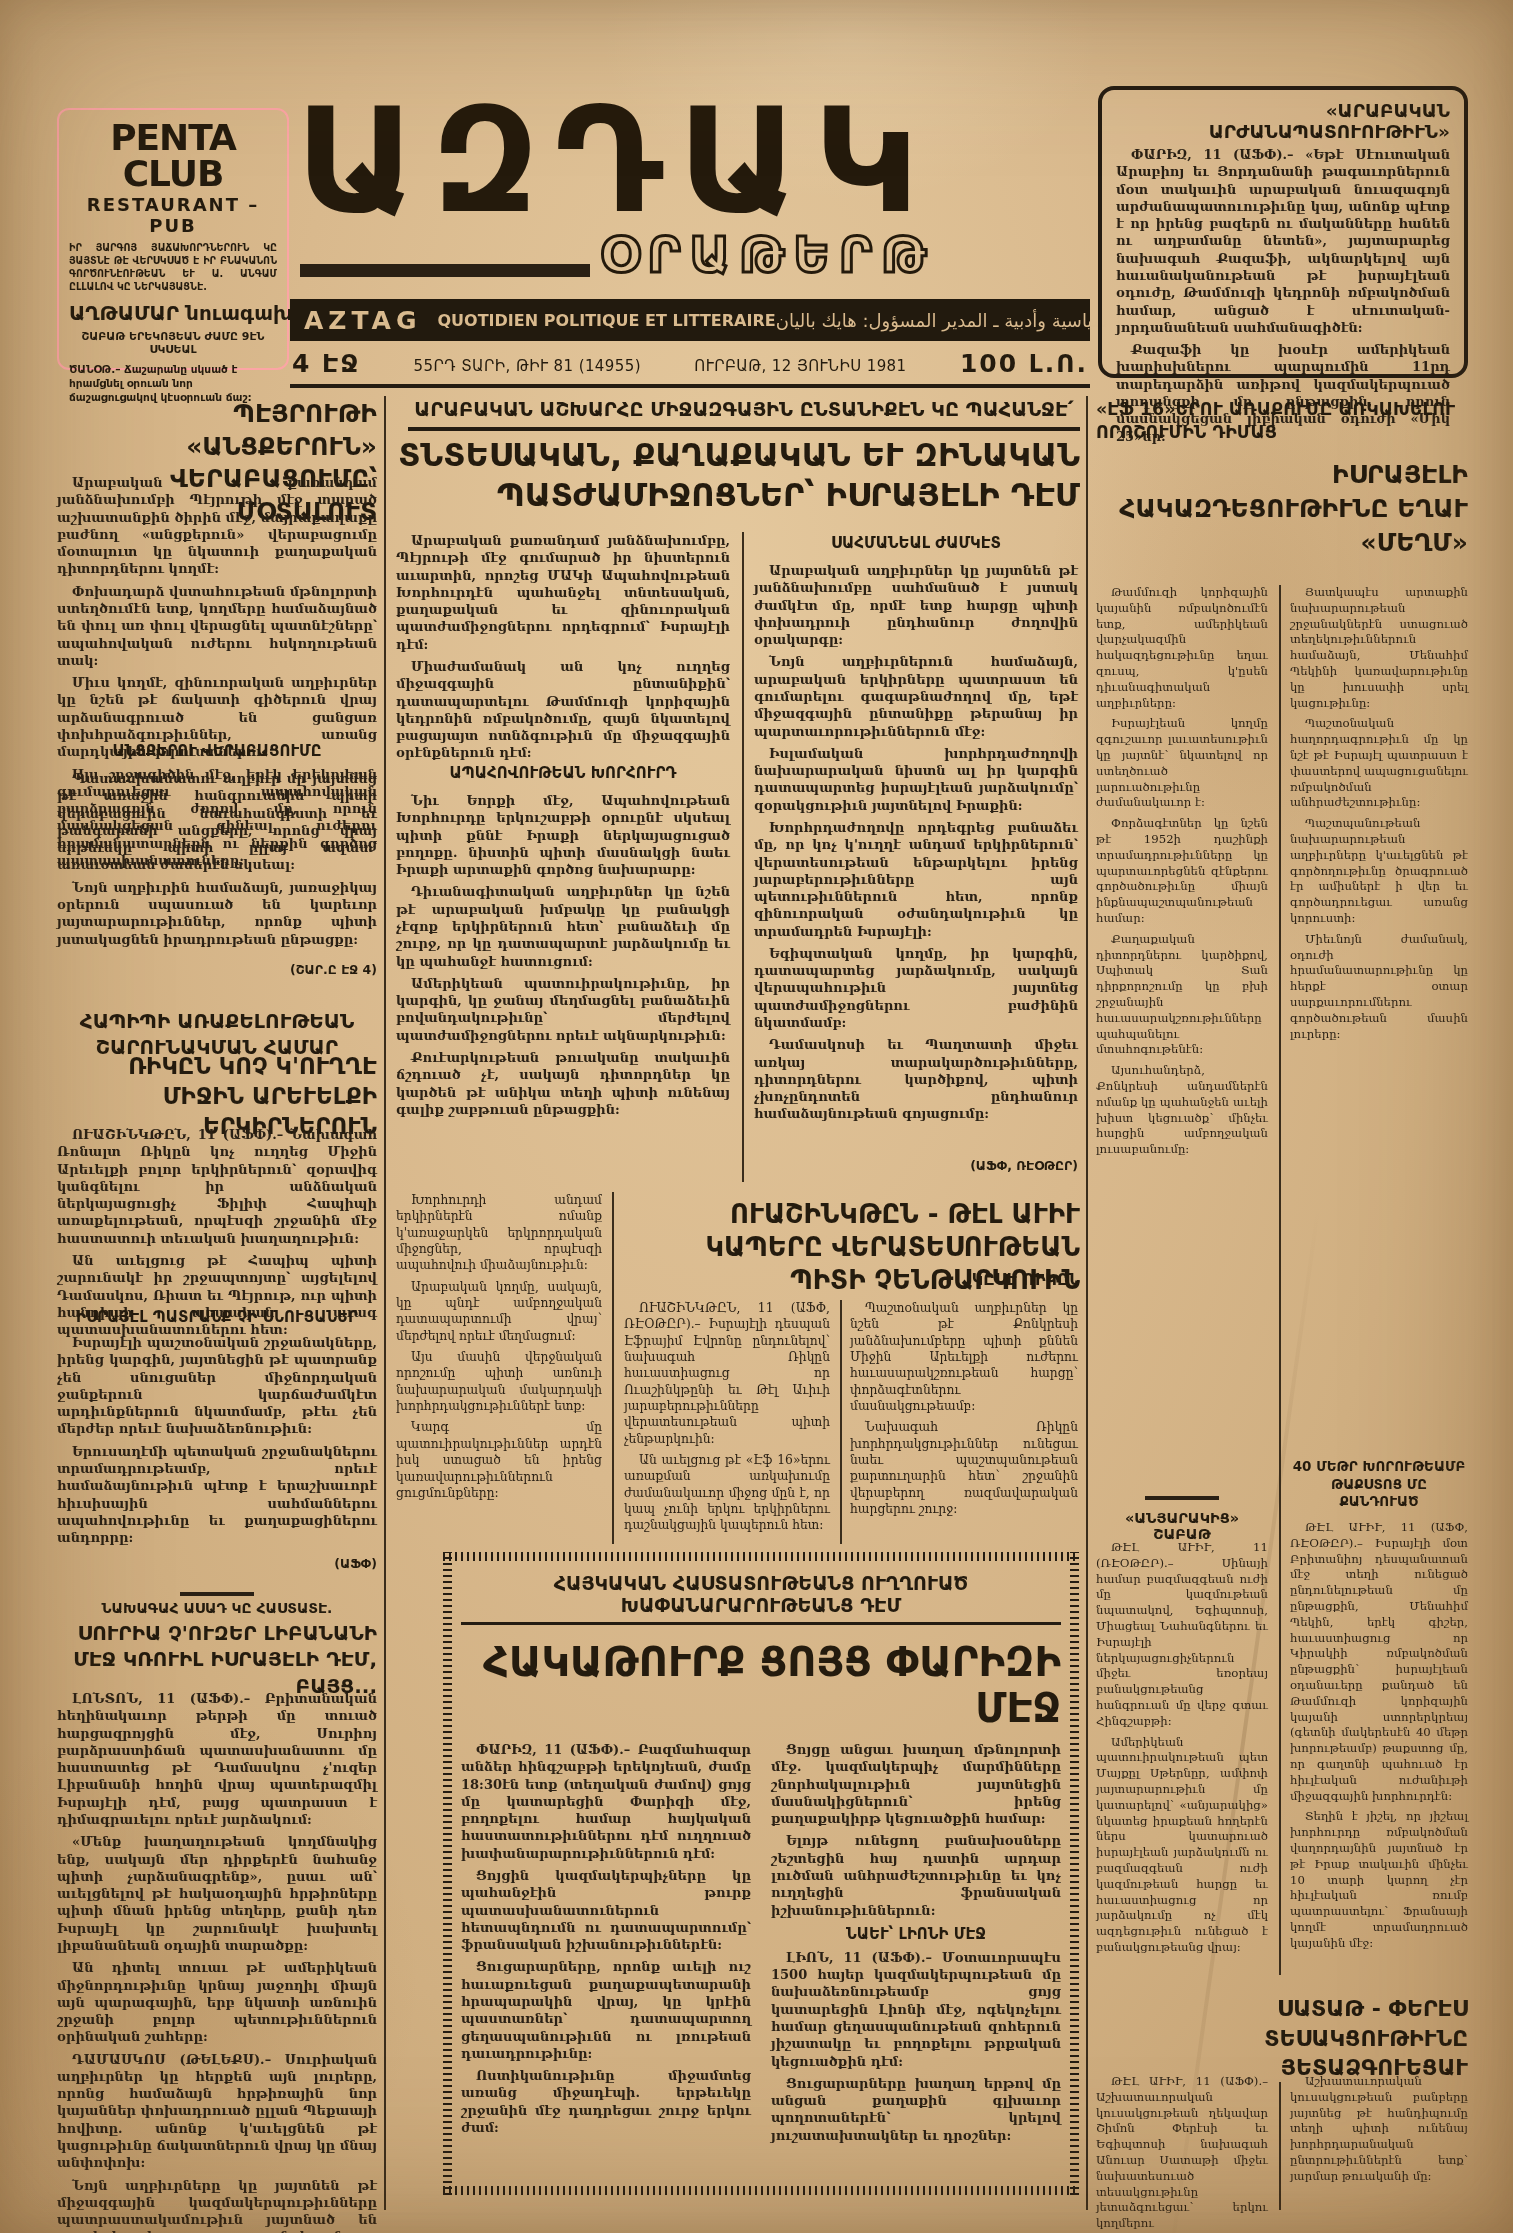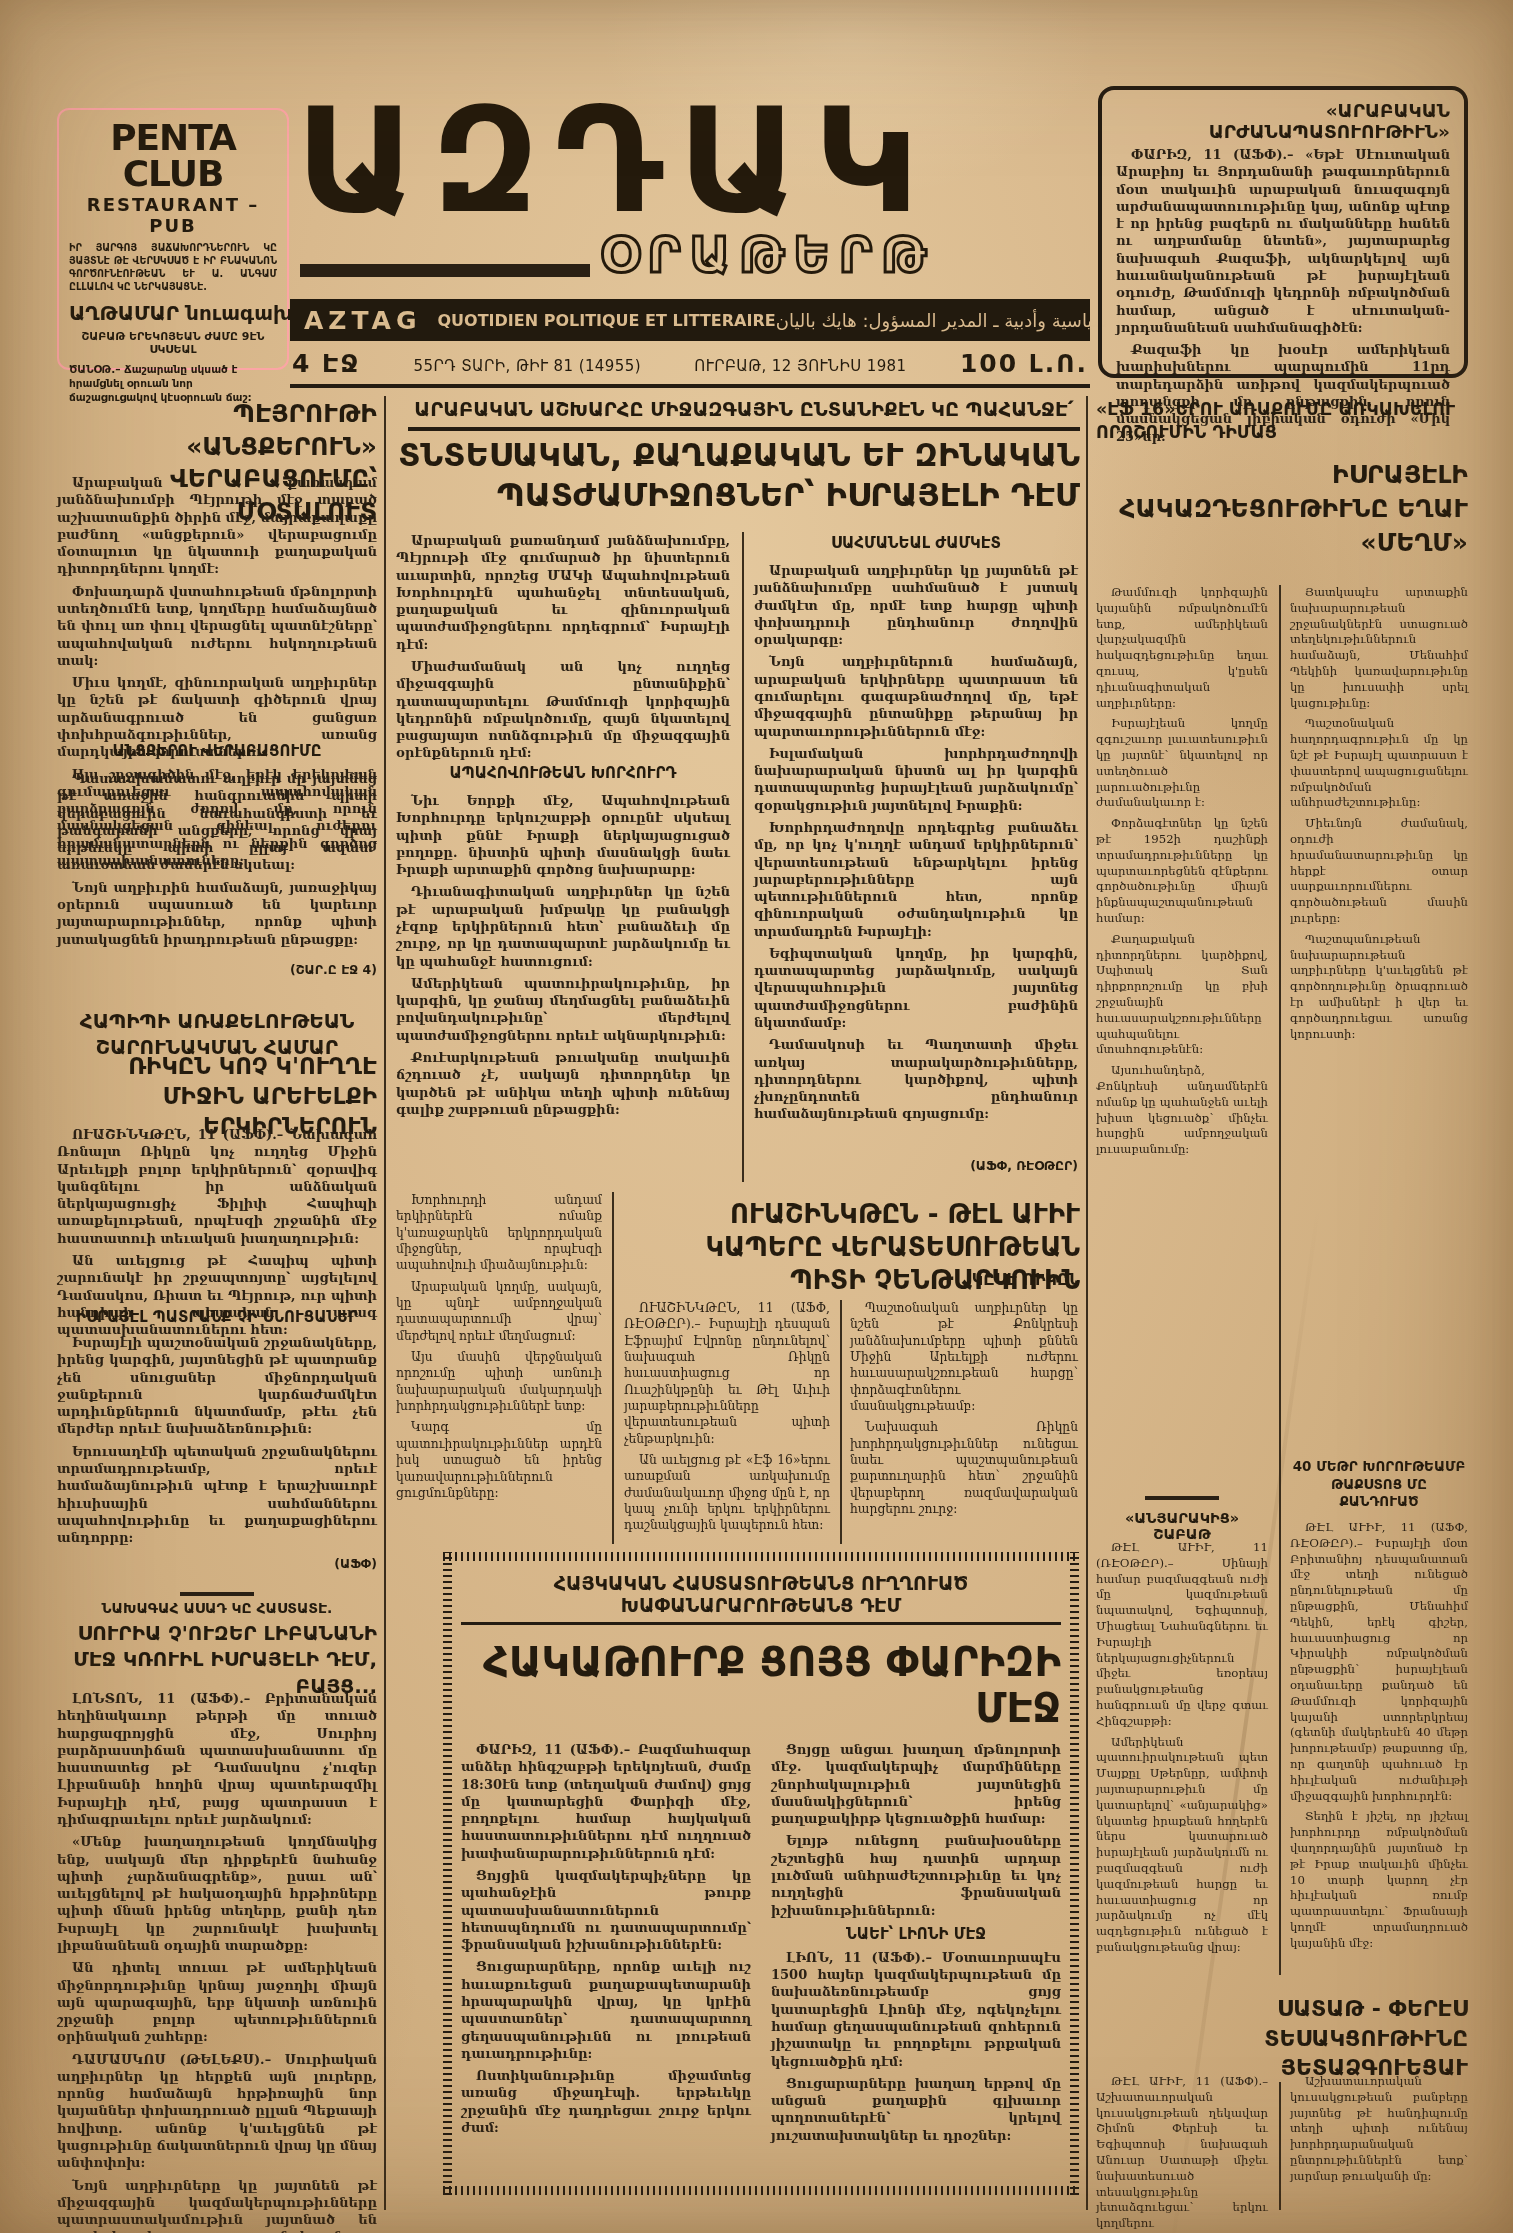--- a/index.html
+++ b/index.html
@@ -225,22 +225,22 @@
   </div>
 <div class="abs rule-short" style="position:absolute;left:1145px;top:1496px;"></div>
 <div class="abs subhead" style="left:1096px;top:1510px;width:172px;font-size:14.5px;">«ԱՆՅԱՐԱԿԻՑ» ՇԱԲԱԹ</div>
 <div class="abs body-xs" style="left:1096px;top:1540px;width:172px;">
     <p class="para">ԹԷԼ ԱՒԻՒ, 11 (ՌԷՕԹԸՐ).– Սինայի համար բազմազգեան ուժի մը կազմութեան նպատակով, Եգիպտոսի, Միացեալ Նահանգներու եւ Իսրայէլի ներկայացուցիչներուն միջեւ եռօրեայ բանակցութեանց հանգրուան մը վերջ գտաւ Հինգշաբթի:</p>
     <p class="para">Ամերիկեան պատուիրակութեան պետ Մայքըլ Սթերնըր, ամփոփ յայտարարութիւն մը կատարելով՝ «անյարակից» նկատեց իրաքեան հողերէն ներս կատարուած իսրայէլեան յարձակումն ու բազմազգեան ուժի կազմութեան հարցը եւ հաւաստիացուց որ յարձակումը ոչ մէկ ազդեցութիւն ունեցած է բանակցութեանց վրայ:</p>
   </div>
 <div class="abs body-xs" style="left:1290px;top:585px;width:178px;">
     <p class="para">Յատկապէս արտաքին նախարարութեան շրջանակներէն ստացուած տեղեկութիւններուն համաձայն, Մենահիմ Պեկինի կառավարութիւնը կը խուսափի սրել կացութիւնը:</p>
     <p class="para">Պաշտօնական հաղորդագրութիւն մը կը նշէ թէ Իսրայէլ պատրաստ է փաստերով ապացուցանելու ռմբակոծման անհրաժեշտութիւնը:</p>
+    <p class="para">Պաշտպանութեան նախարարութեան աղբիւրները կ'աւելցնեն թէ գործողութիւնը ծրագրուած էր ամիսներէ ի վեր եւ գործադրուեցաւ առանց կորուստի:</p>
     <p class="para">Միեւնոյն ժամանակ, օդուժի հրամանատարութիւնը կը հերքէ օտար սարքաւորումներու գործածութեան մասին լուրերը:</p>
-    <p class="para">Պաշտպանութեան նախարարութեան աղբիւրները կ'աւելցնեն թէ գործողութիւնը ծրագրուած էր ամիսներէ ի վեր եւ գործադրուեցաւ առանց կորուստի:</p>
   </div>
 <div class="abs subhead" style="left:1290px;top:1458px;width:178px;font-size:13.5px;line-height:1.3;">40 ՄԵԹՐ ԽՈՐՈՒԹԵԱՄԲ ԹԱՔՍՏՈՑ ՄԸ ՔԱՆԴՈՒԱԾ</div>
 <div class="abs body-xs" style="left:1290px;top:1520px;width:178px;">
     <p class="para">ԹԷԼ ԱՒԻՒ, 11 (ԱՖՓ, ՌԷՕԹԸՐ).– Իսրայէլի մօտ Բրիտանիոյ դեսպանատան մէջ տեղի ունեցած ընդունելութեան մը ընթացքին, Մենահիմ Պեկին, երէկ գիշեր, հաւաստիացուց որ Կիրակիի ռմբակոծման ընթացքին՝ իսրայէլեան օդանաւերը քանդած են Թամմուզի կորիզային կայանի ստորերկրեայ (գետնի մակերեսէն 40 մեթր խորութեամբ) թաքստոց մը, որ գաղտնի պահուած էր հիւլէական ուժանիւթի միջազգային խորհուրդէն:</p>
     <p class="para">Տեղին է յիշել, որ յիշեալ խորհուրդը ռմբակոծման վաղորդայնին յայտնած էր թէ Իրաք տակաւին մինչեւ 10 տարի կարող չէր հիւլէական ռումբ պատրաստելու՝ Ֆրանսայի կողմէ տրամադրուած կայանին մէջ:</p>
   </div>
 
 <div class="abs dashsep" style="left:1096px;top:1980px;width:372px;"></div>
 <div class="abs hl" style="left:1096px;top:1994px;width:372px;font-size:22px;line-height:1.35;">ՍԱՏԱԹ - ՓԵՐԷՍ ՏԵՍԱԿՑՈՒԹԻՒՆԸ ՅԵՏԱՁԳՈՒԵՑԱՒ</div>
 <div class="abs body-xs" style="left:1096px;top:2074px;width:172px;">

